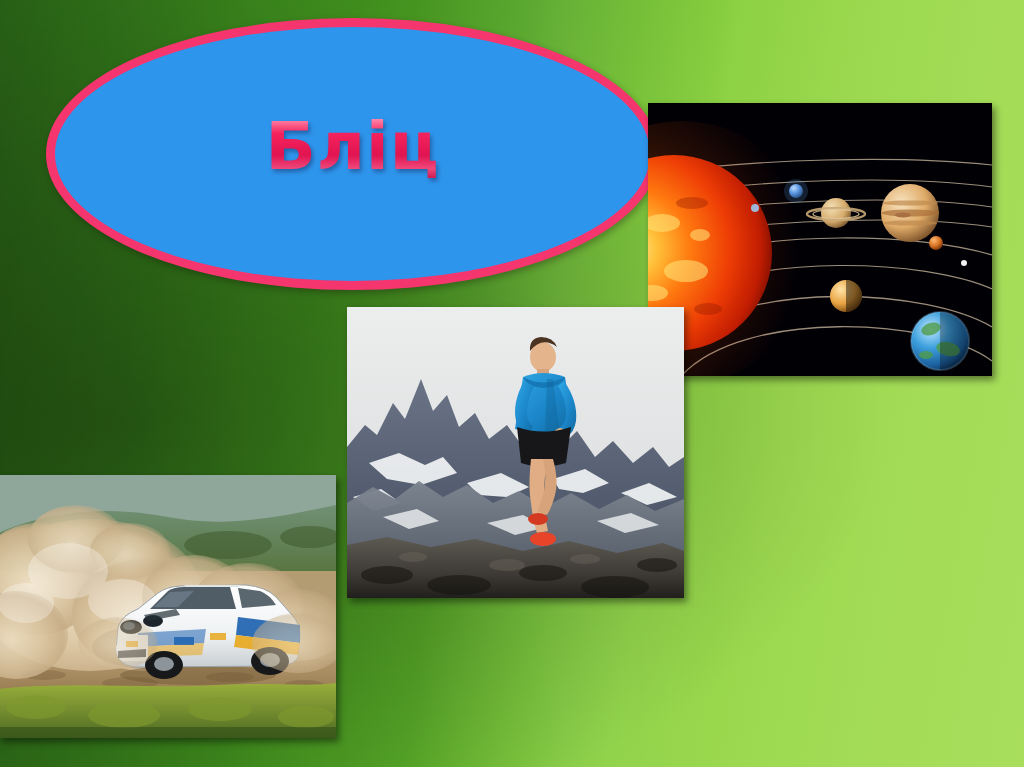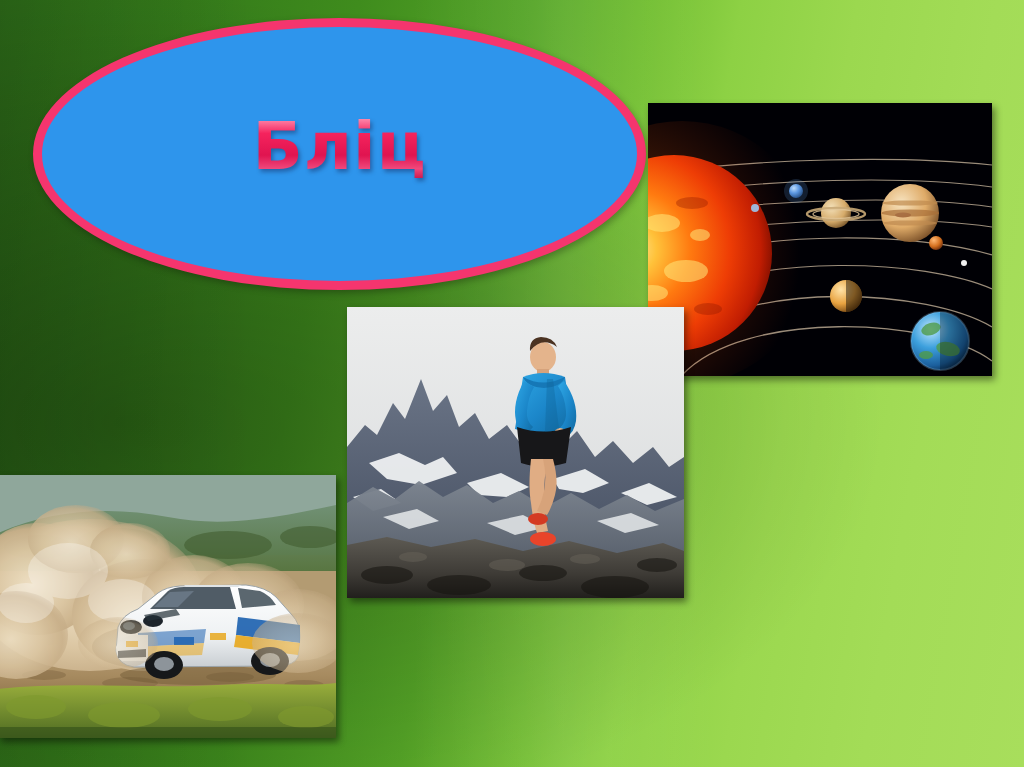--- a/index.html
+++ b/index.html
@@ -28,21 +28,21 @@
   #bg-streaks {
     position:absolute; inset:0;
     background:
       linear-gradient(90deg, rgba(255,255,255,0) 40%, rgba(255,255,255,0.06) 55%, rgba(255,255,255,0) 70%),
       linear-gradient(90deg, rgba(0,0,0,0.10) 0%, rgba(0,0,0,0) 25%);
     pointer-events:none;
   }
 
   
   #title-ellipse {
-    position:absolute; left:33px; top:18px; width:613px; height:272px;
+    position:absolute; left:46px; top:18px; width:613px; height:272px;
     border-radius:50%;
     background:#2e95ec;
     border:9px solid #f5356e;
     display:flex; flex-direction:column;
     align-items:center; justify-content:center;
     box-shadow: 2px 3px 7px rgba(0,0,0,0.28);
   }
   .title-line {
     font-weight:bold;
     letter-spacing:1px;

